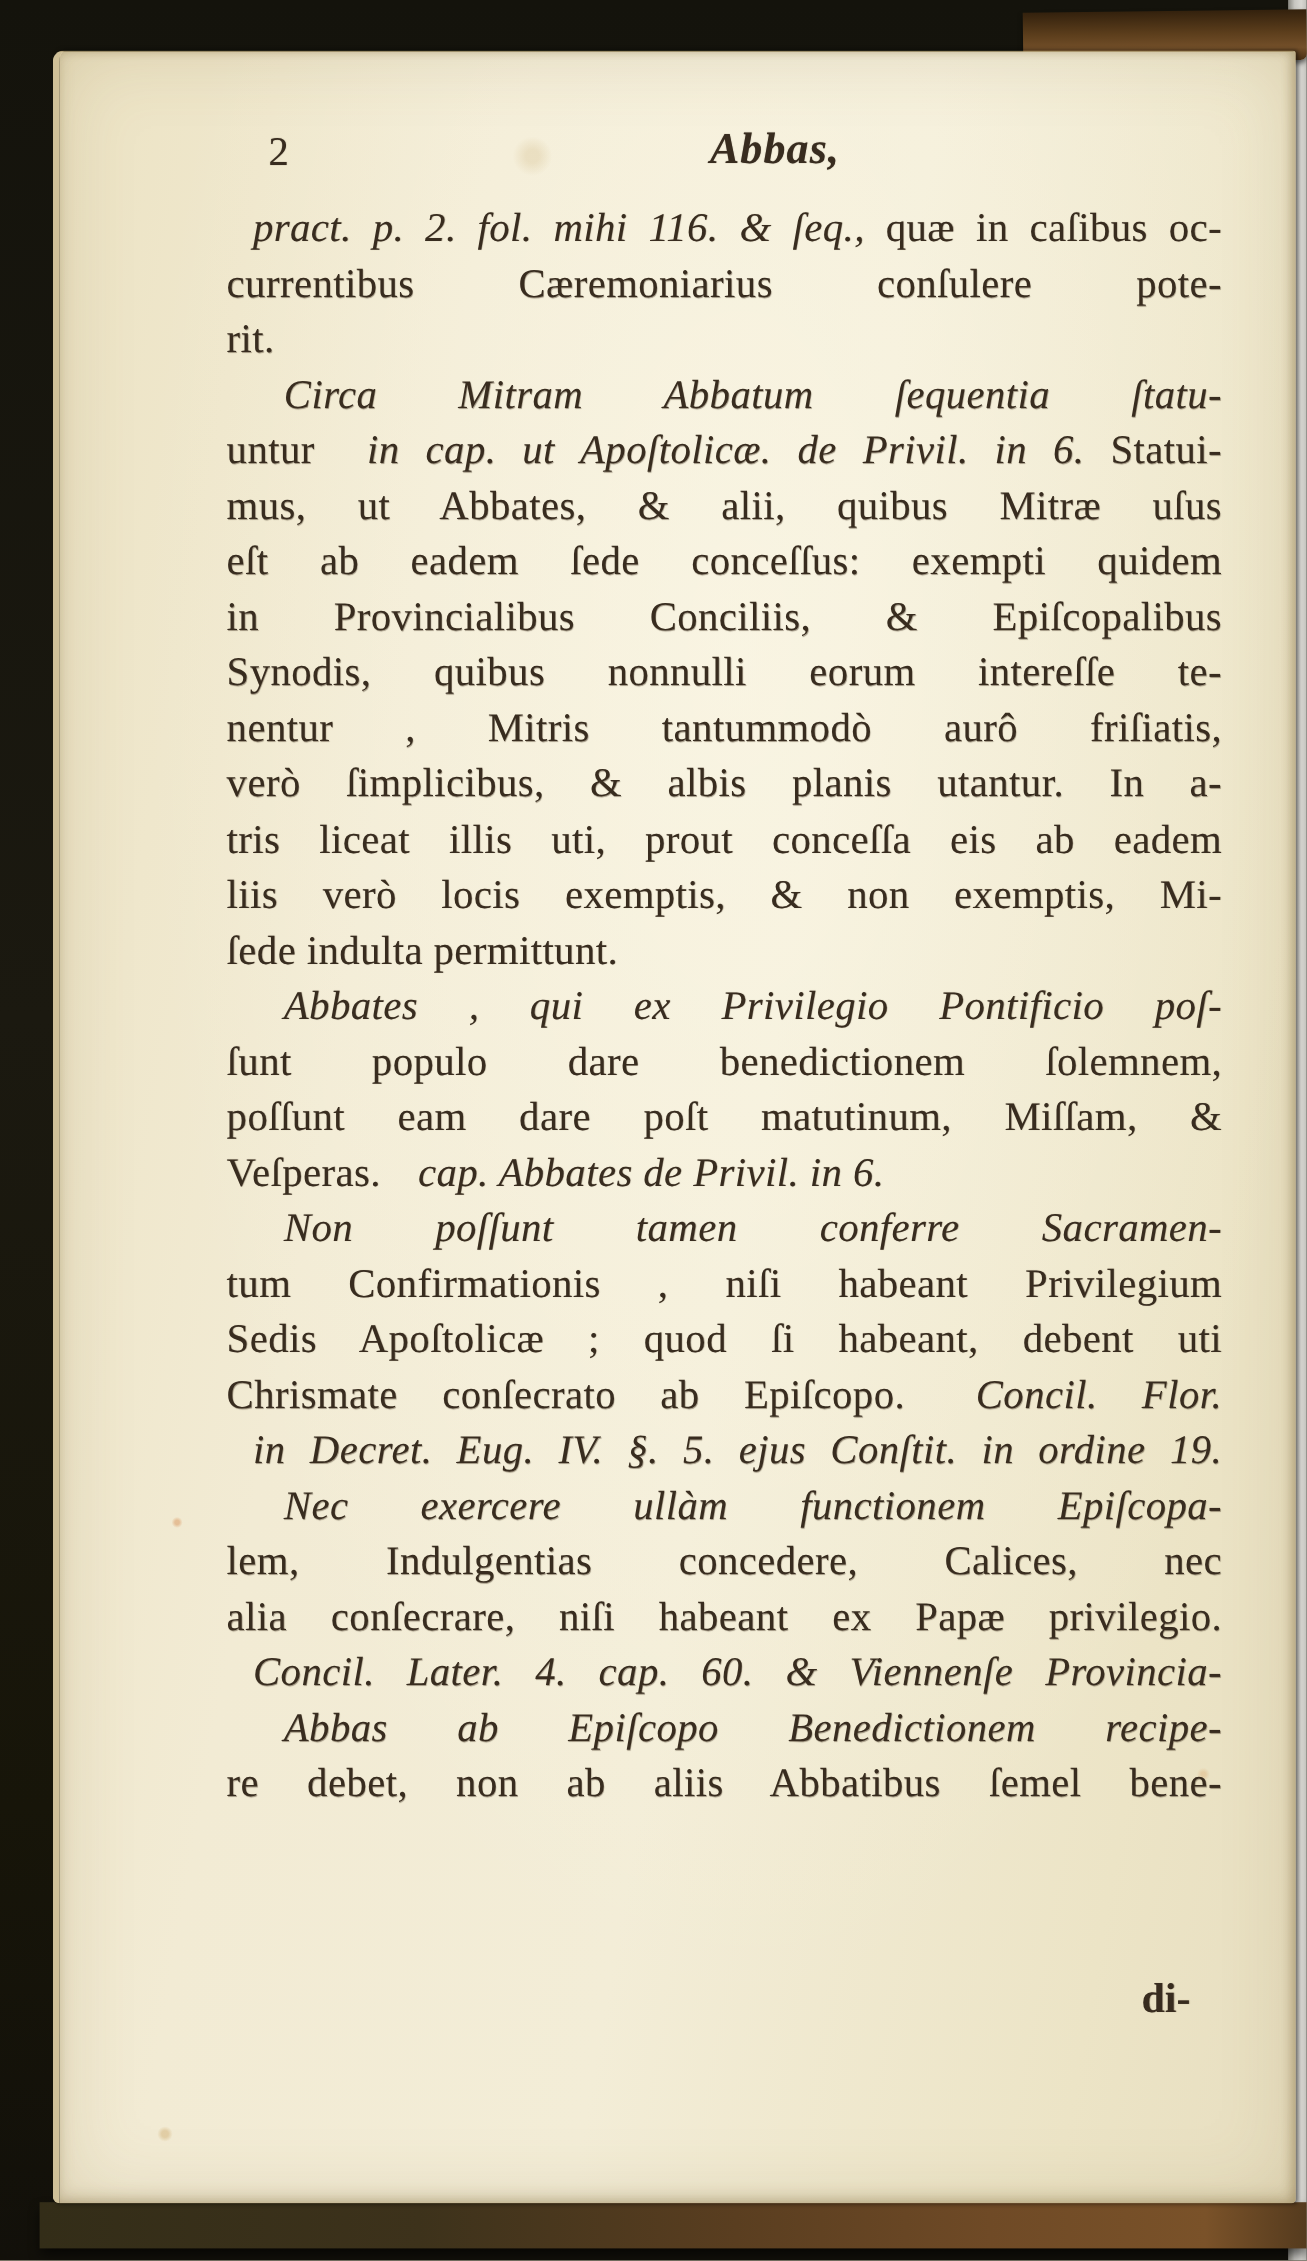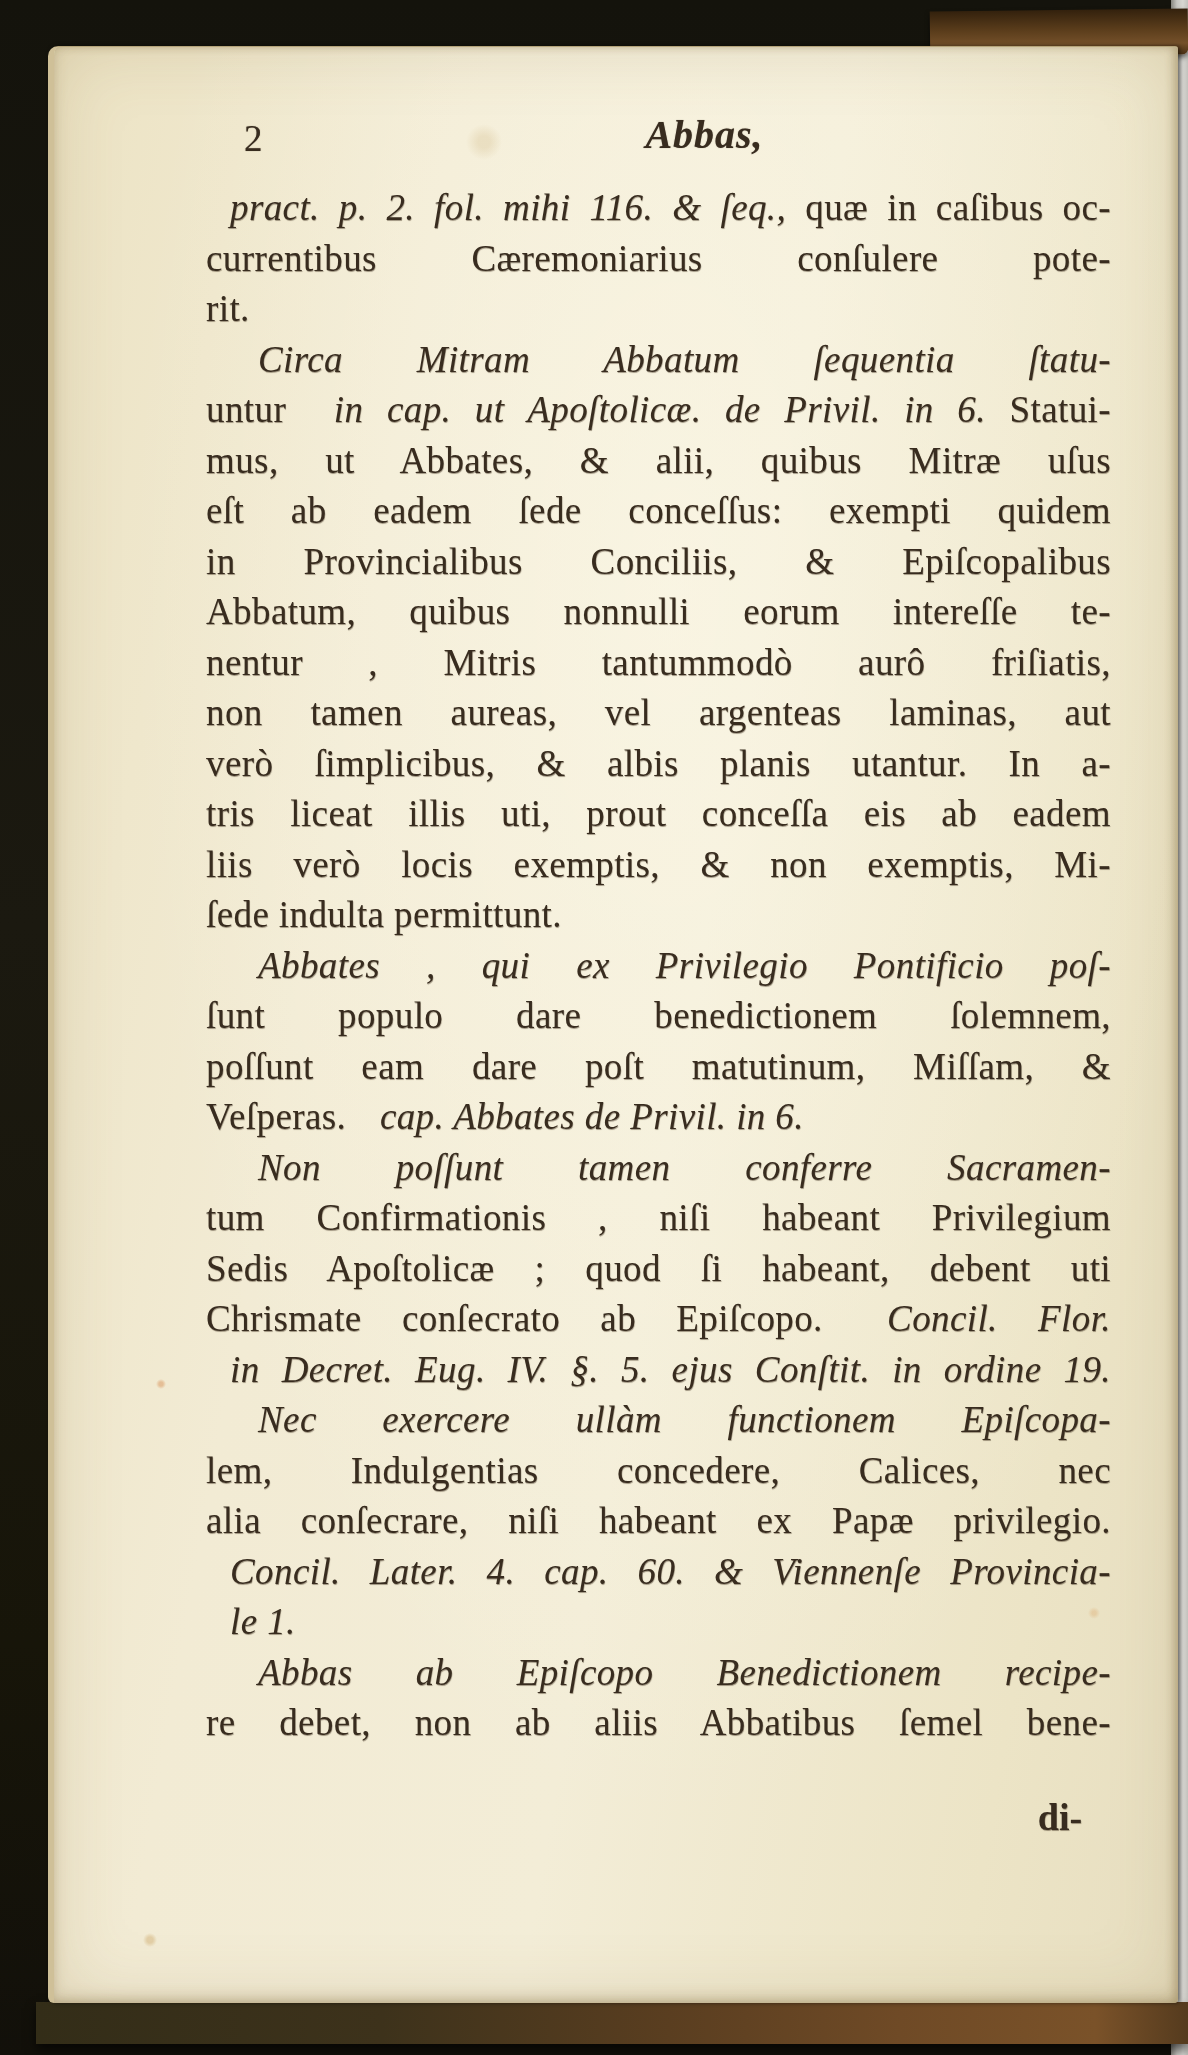--- a/index.html
+++ b/index.html
@@ -92,38 +92,36 @@
   </div>
   <div class="textblock" id="textblock">
       <div class="line just"><span class="it">pract. p. 2. fol. mihi 116. &amp; ſeq.,</span><span> quæ in caſibus oc-</span></div>
       <div class="line just"><span>currentibus Cæremoniarius conſulere pote-</span></div>
       <div class="line"><span>rit.</span></div>
       <div class="line just ind"><span>Circa Mitram Abbatum ſequentia ſtatu-</span></div>
       <div class="line just"><span>untur </span><span class="it">in cap. ut Apoſtolicæ. de Privil. in 6.</span><span> Statui-</span></div>
       <div class="line just"><span>mus, ut Abbates, &amp; alii, quibus Mitræ uſus</span></div>
       <div class="line just"><span>eſt ab eadem ſede conceſſus: exempti quidem</span></div>
       <div class="line just"><span>in Provincialibus Conciliis, &amp; Epiſcopalibus</span></div>
-      <div class="line just"><span>Abbatum, quibus nonnulli eorum intereſſe te-</span></div>
+      <div class="line just"><span>Synodis, quibus nonnulli eorum intereſſe te-</span></div>
       <div class="line just"><span>nentur , Mitris tantummodò aurô friſiatis,</span></div>
-      <div class="line just"><span>non tamen aureas, vel argenteas laminas, aut</span></div>
       <div class="line just"><span>verò ſimplicibus, &amp; albis planis utantur.  In a-</span></div>
       <div class="line just"><span>tris liceat illis uti, prout conceſſa eis ab eadem</span></div>
       <div class="line just"><span>liis verò locis exemptis, &amp; non exemptis, Mi-</span></div>
       <div class="line"><span>ſede indulta permittunt.</span></div>
       <div class="line just ind"><span>Abbates , qui ex Privilegio Pontificio poſ-</span></div>
       <div class="line just"><span>ſunt populo dare benedictionem ſolemnem,</span></div>
       <div class="line just"><span>poſſunt eam dare poſt matutinum, Miſſam, &amp;</span></div>
       <div class="line"><span>Veſperas. </span><span class="it">cap. Abbates de Privil. in 6.</span></div>
       <div class="line just ind"><span>Non poſſunt tamen conferre Sacramen-</span></div>
       <div class="line just"><span>tum Confirmationis , niſi habeant Privilegium</span></div>
       <div class="line just"><span>Sedis Apoſtolicæ ; quod ſi habeant, debent uti</span></div>
       <div class="line just"><span>Chrismate conſecrato ab Epiſcopo. </span><span class="it">Concil. Flor.</span></div>
       <div class="line just"><span class="it">in Decret. Eug. IV. §. 5. ejus Conſtit. in ordine 19.</span></div>
       <div class="line just ind"><span>Nec exercere ullàm functionem Epiſcopa-</span></div>
       <div class="line just"><span>lem, Indulgentias concedere, Calices, nec</span></div>
       <div class="line just"><span>alia conſecrare, niſi habeant ex Papæ privilegio.</span></div>
       <div class="line just"><span class="it">Concil. Later. 4. cap. 60. &amp; Viennenſe Provincia-</span></div>
-      <div class="line"><span class="it">le 1.</span></div>
       <div class="line just ind"><span>Abbas ab Epiſcopo Benedictionem recipe-</span></div>
       <div class="line just"><span>re debet, non ab aliis Abbatibus ſemel bene-</span></div>
     </div>
   <div class="catchword">di-</div>
 </div>
 
 </body></html>

